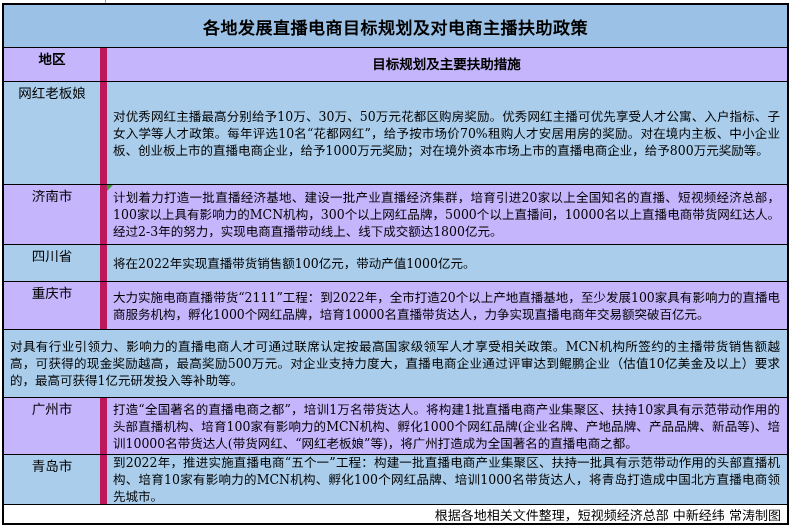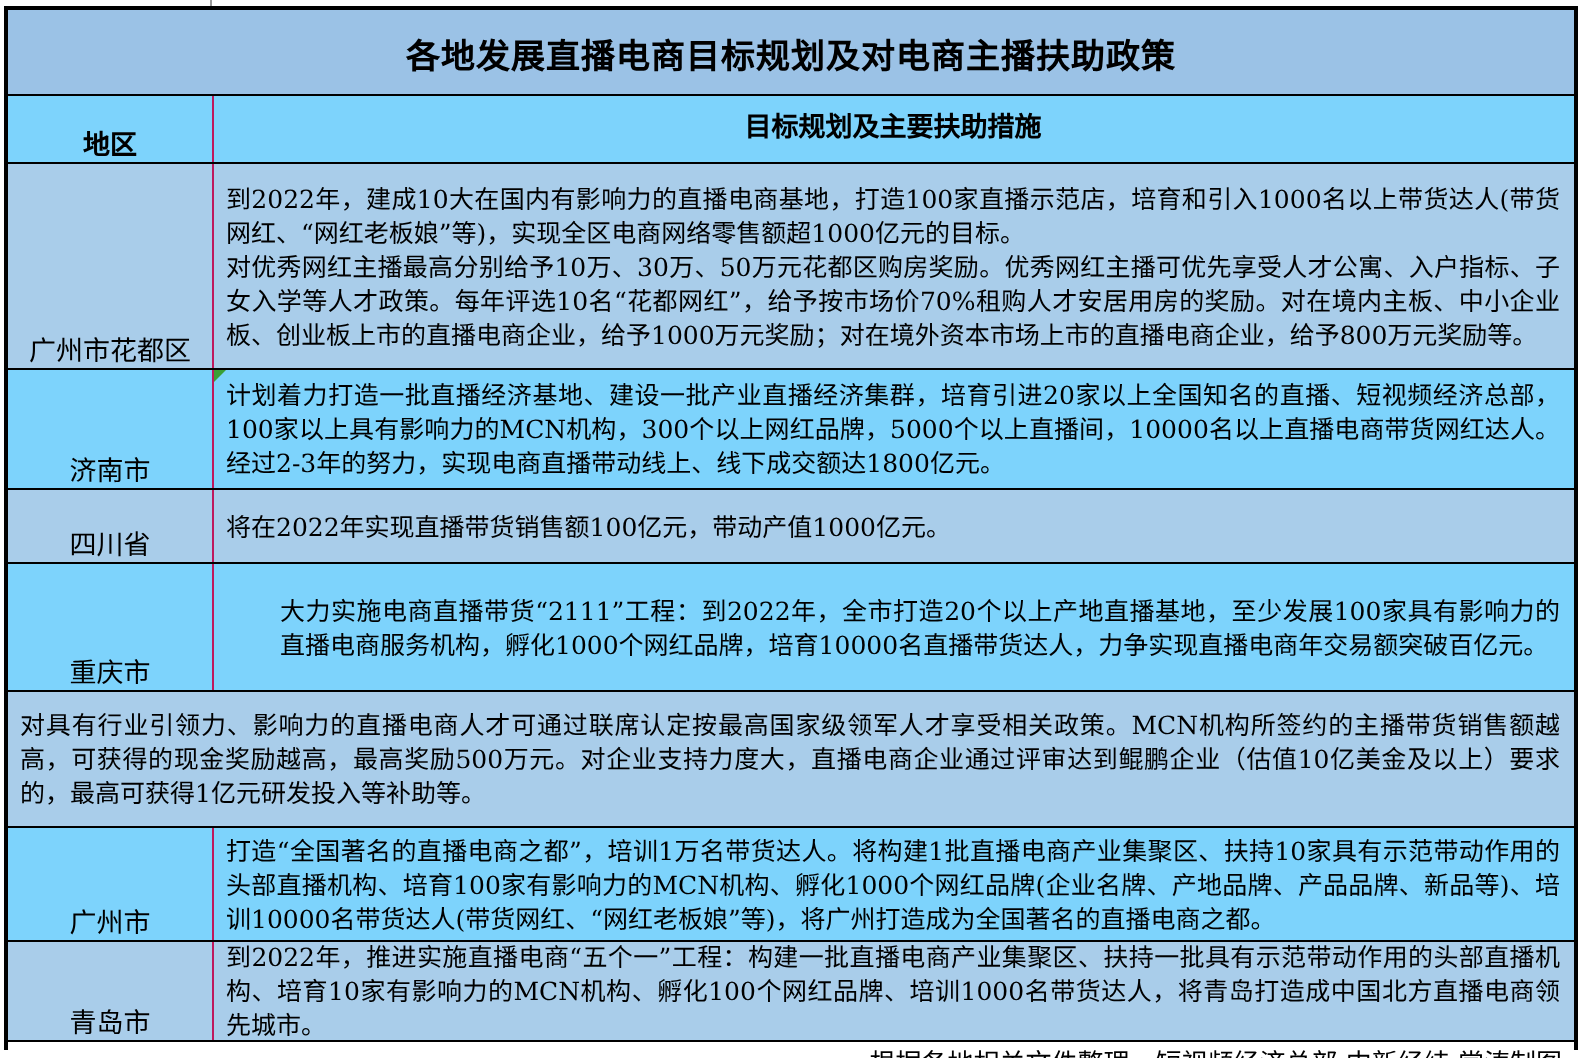--- a/index.html
+++ b/index.html
@@ -25,58 +25,58 @@
     background: #9a9a9a;
   }
   .tbl {
     position: absolute;
     left: 2px;
     top: 3px;
     width: 787px;
     height: 522px;
     border: 2px solid #000000;
     box-sizing: border-box;
-    background: #7dd3fc;
+    background: #c4b5fd;
   }
   .row {
     display: flex;
     box-sizing: border-box;
     border-bottom: 1px solid #000000;
     overflow: hidden;
   }
   .row:last-child { border-bottom: none; }
 
   .r-title   { height: 43px; }
   .r-head    { height: 34px; }
   .r0 { height: 103px; }
   .r1 { height: 60px; }
   .r2 { height: 37px; }
-  .r3 { height: 64px; gap: 27px; }
+  .r3 { height: 48px; }
   .r4 { height: 68px; }
   .r5 { height: 57px; }
   .r6 { height: 50px; }
   .r-foot { height: 18px; }
 
   .title-bar {
     background: #9bc2e6;
     align-items: center;
     justify-content: center;
     font-weight: bold;
     font-size: 17px;
     letter-spacing: 0.5px;
   }
   .alt { background: #a9cdea; }
 
   .cell-region {
     flex: 0 0 103px;
     width: 103px;
     box-sizing: border-box;
-    border-right: 1px solid #be185d;
+    border-right: 7px solid #be185d;
     display: flex;
-    align-items: flex-end;
+    align-items: flex-start;
     justify-content: center;
     text-align: center;
     font-size: 13.5px;
     overflow: hidden;
   }
   .cell-policy {
     flex: 1 1 auto;
     box-sizing: border-box;
     display: flex;
     flex-direction: column;
@@ -134,24 +134,23 @@
       <div class="cell-region head-region">
         <span>地区</span>
       </div>
       <div class="cell-policy head-policy">
         <p>目标规划及主要扶助措施</p>
       </div>
     </div>
 
     <div class="row r0 alt">
       <div class="cell-region">
-        <span>广州市花都区</span>
-      </div>
-      <div class="cell-policy">
-        <p>到2022年，建成10大在国内有影响力的直播电商基地，打造100家直播示范店，培育和引入1000名以上带货达人(带货网红、“网红老板娘”等)，实现全区电商网络零售额超1000亿元的目标。</p>
+        <span>网红老板娘</span>
+      </div>
+      <div class="cell-policy">
         <p>对优秀网红主播最高分别给予10万、30万、50万元花都区购房奖励。优秀网红主播可优先享受人才公寓、入户指标、子女入学等人才政策。每年评选10名“花都网红”，给予按市场价70%租购人才安居用房的奖励。对在境内主板、中小企业板、创业板上市的直播电商企业，给予1000万元奖励；对在境外资本市场上市的直播电商企业，给予800万元奖励等。</p>
       </div>
     </div>
 
     <div class="row r1">
       <div class="cell-region">
         <span>济南市</span>
       </div>
       <div class="cell-policy">
         <span class="err-tri"></span>

